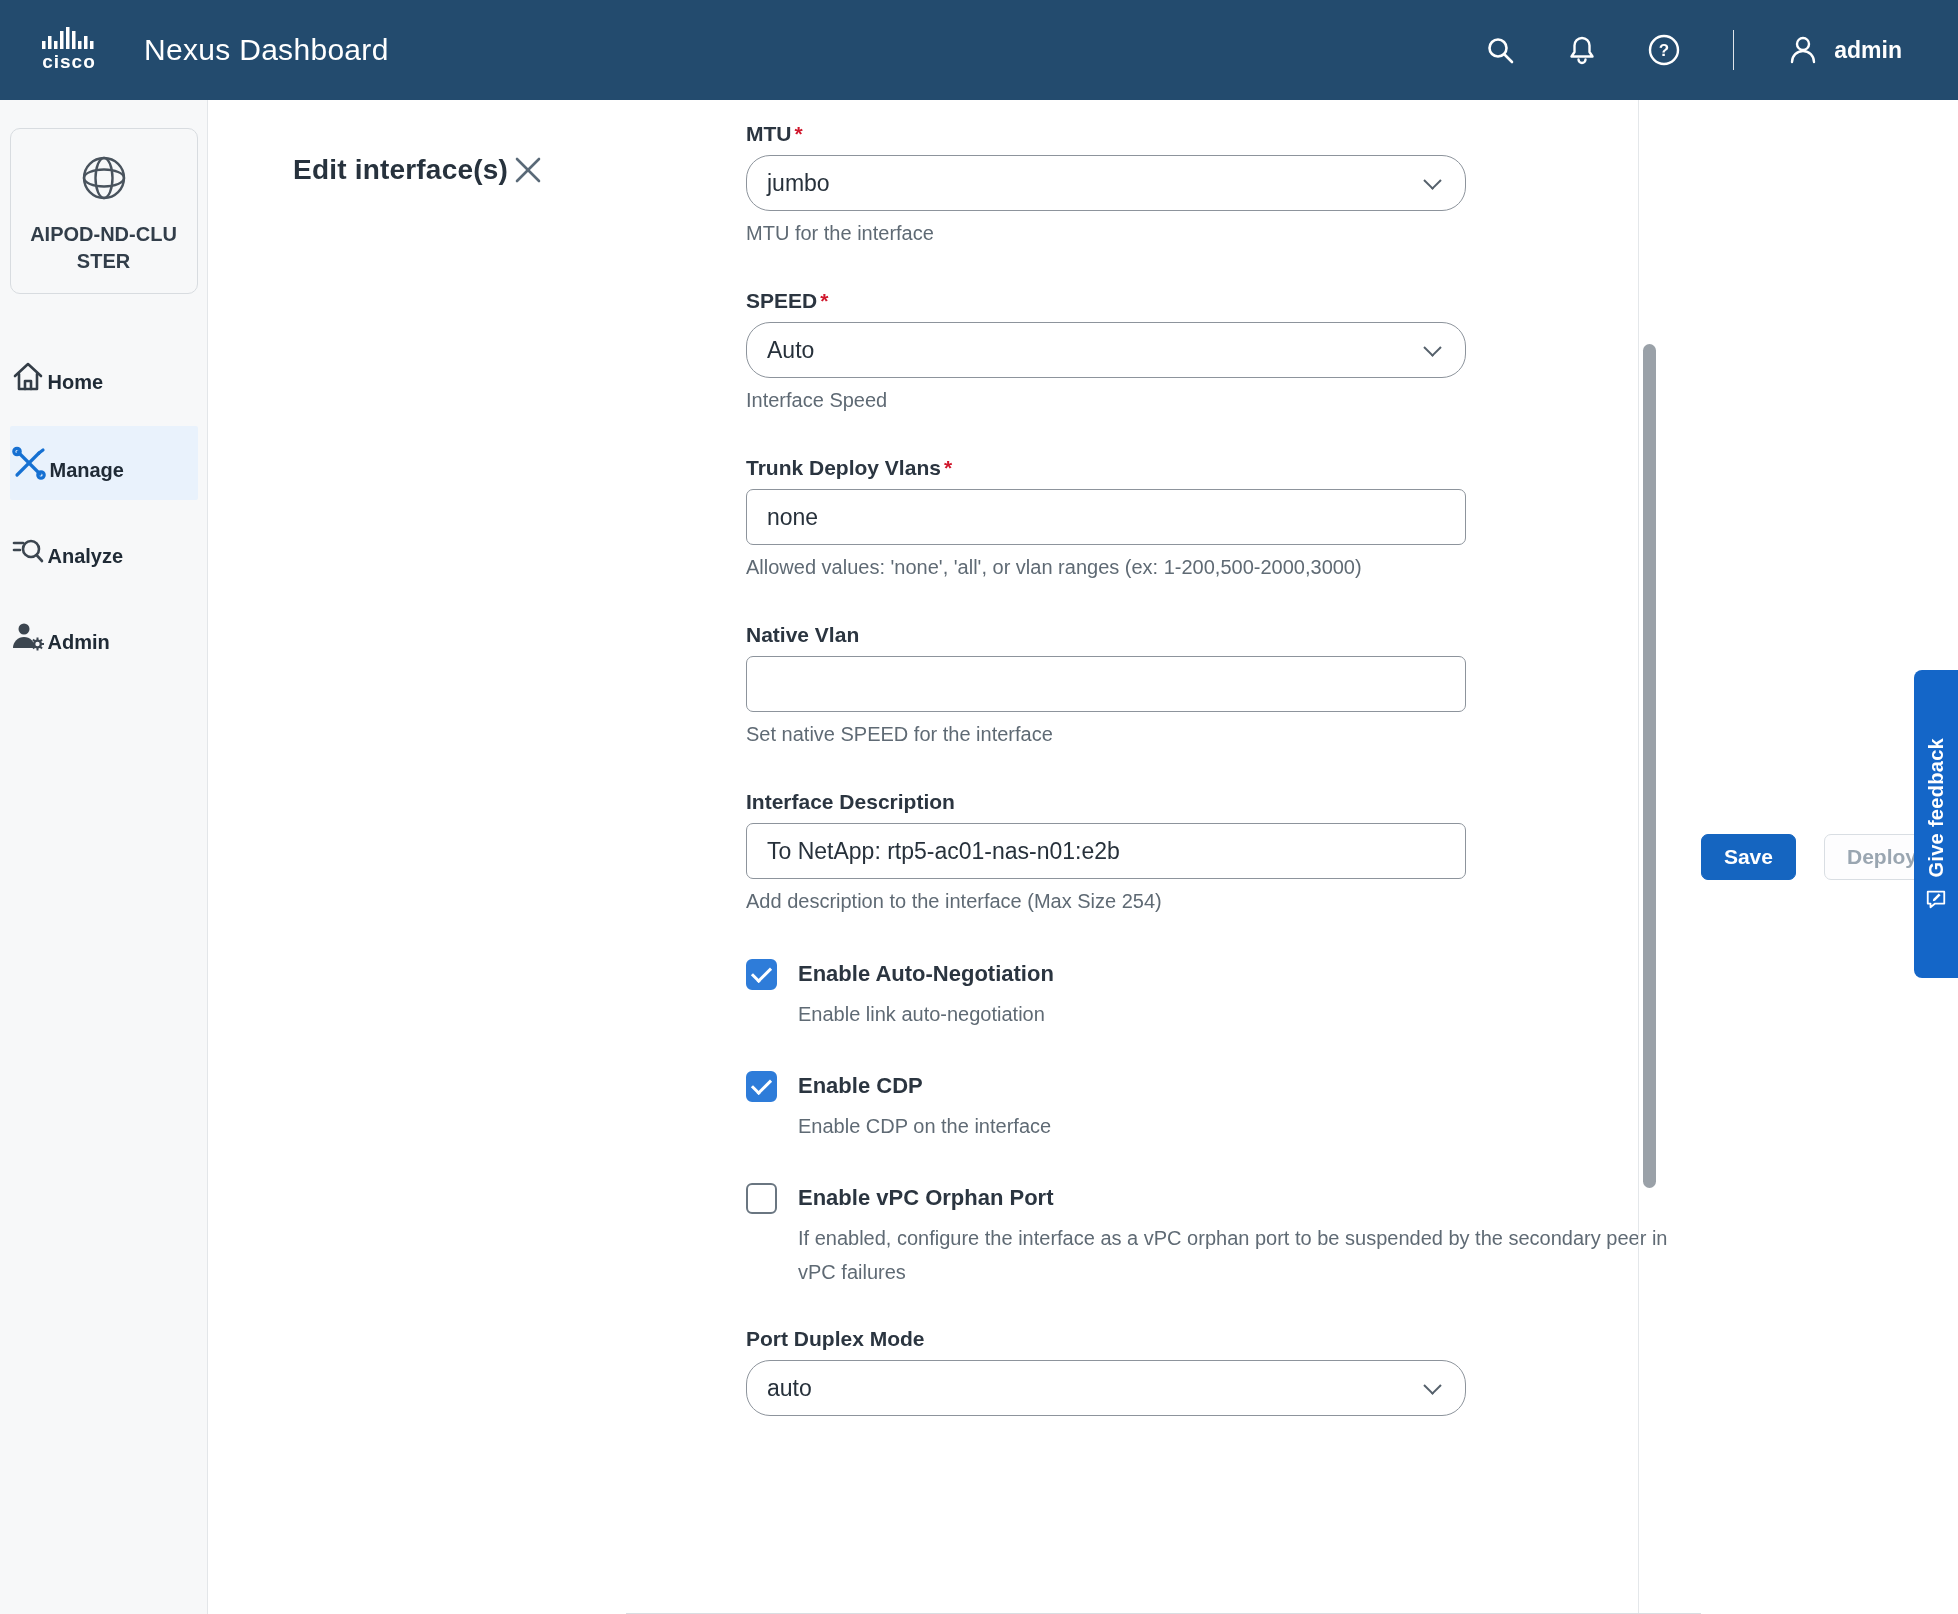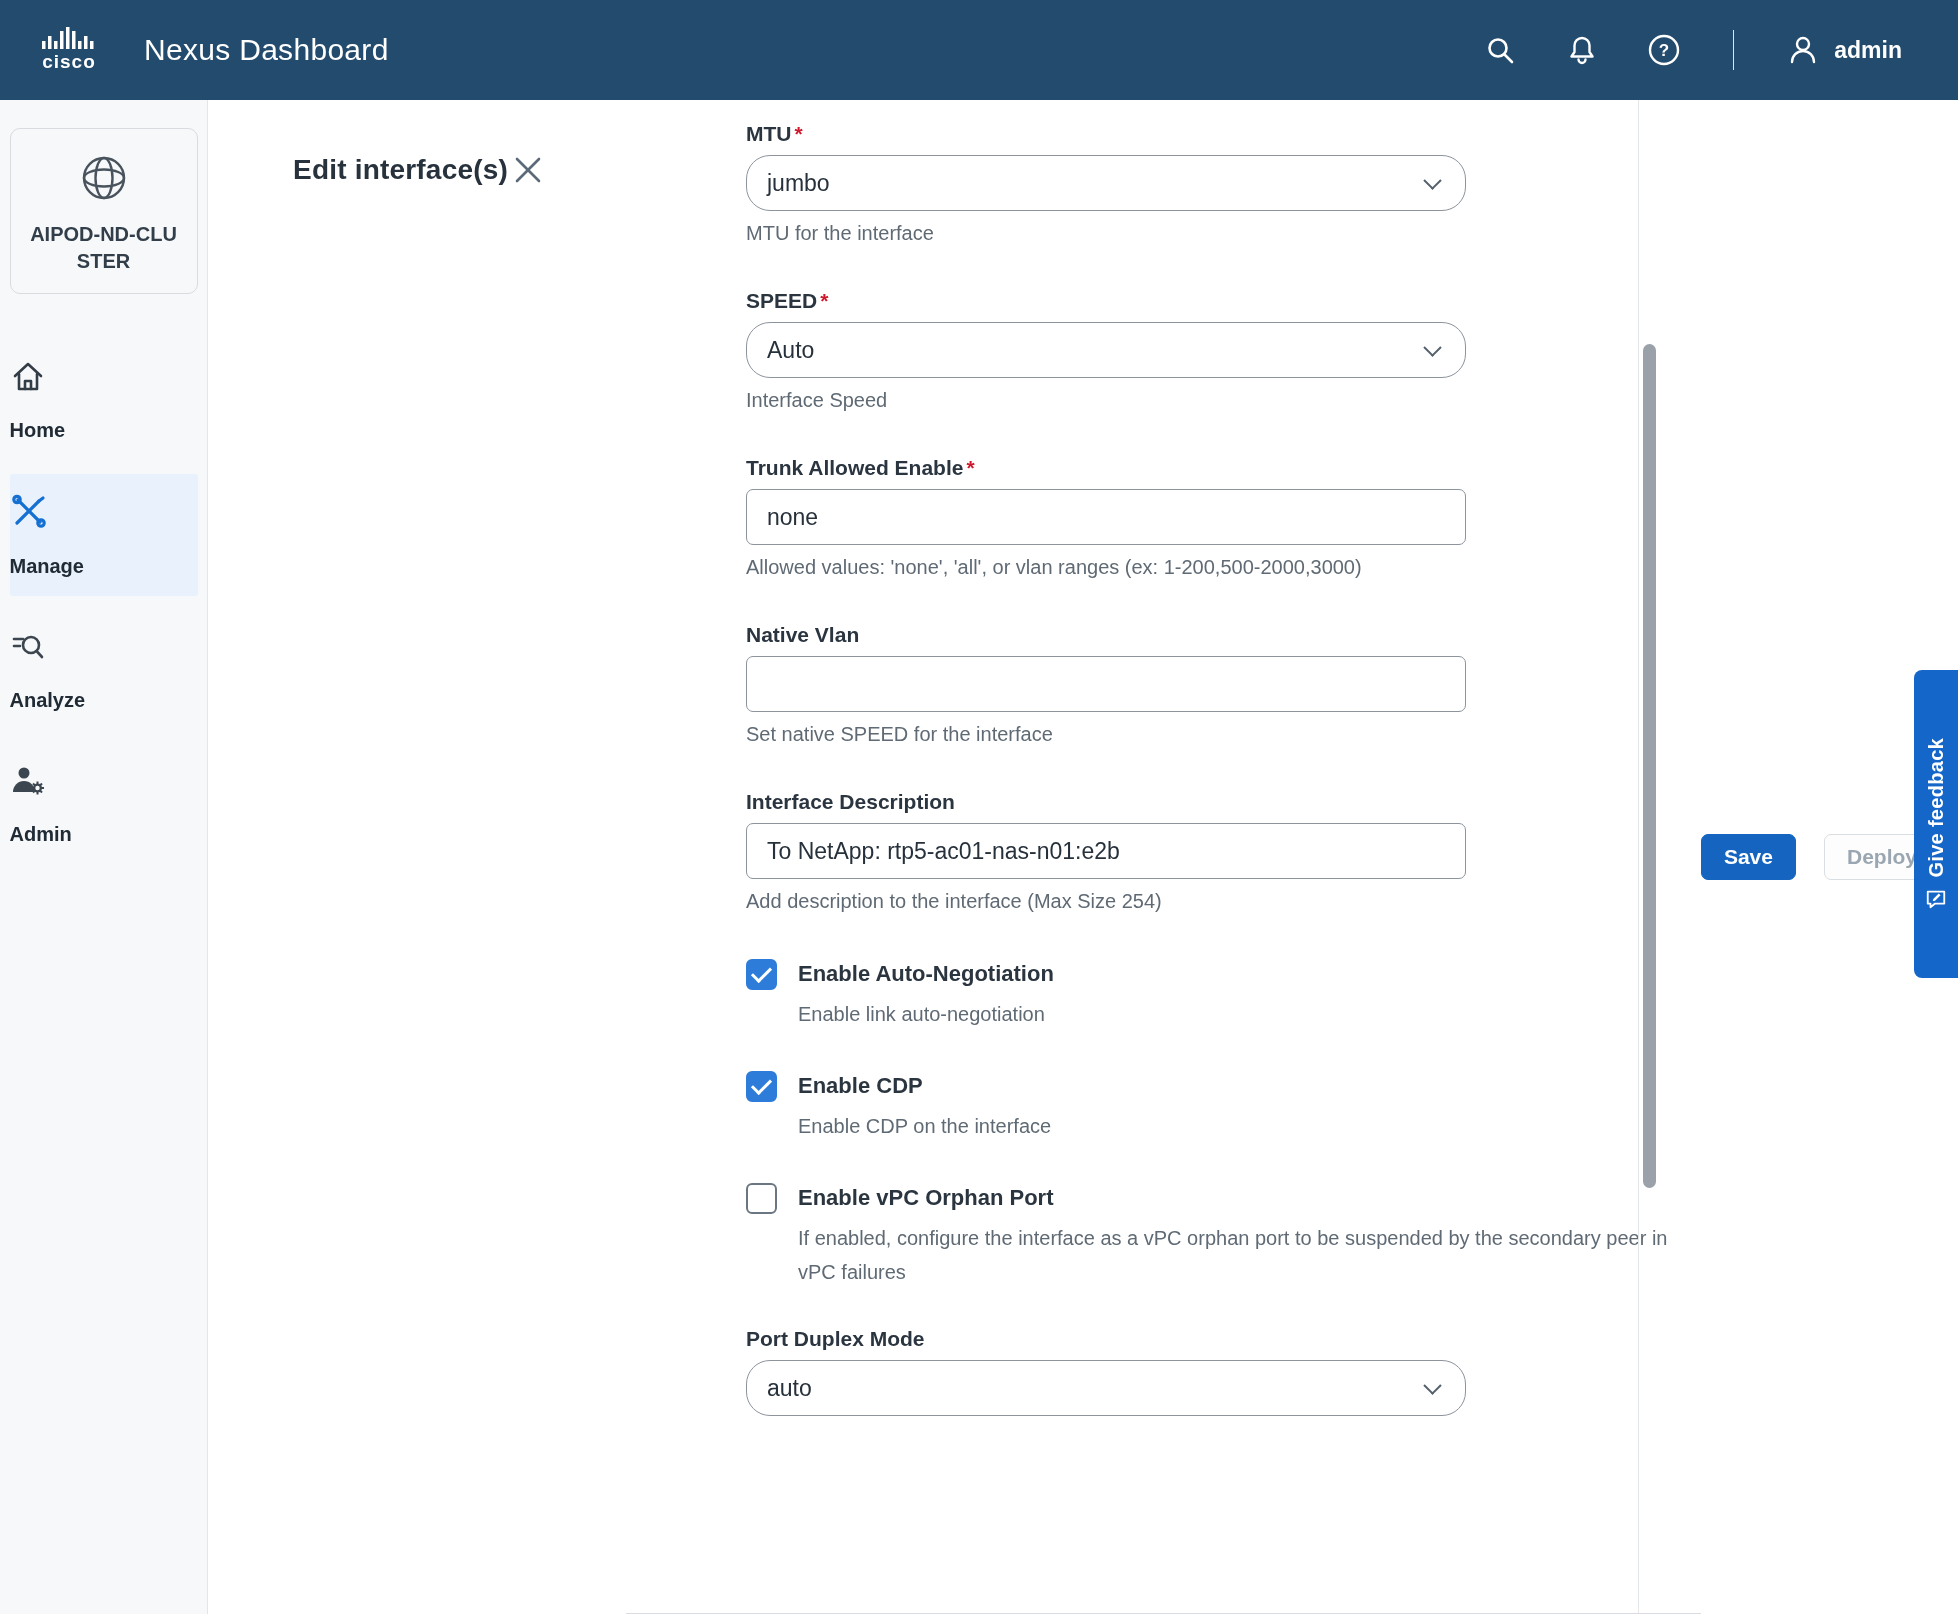--- a/index.html
+++ b/index.html
@@ -35,22 +35,22 @@
   .cluster-card {
     width: 188px; min-height: 166px; border: 1px solid #d8dce0; border-radius: 10px;
     background: #f7f8f9; display: flex; flex-direction: column; align-items: center;
     padding: 20px 14px 14px; margin-bottom: 46px;
   }
   .cluster-name {
     margin-top: 14px; font-size: 20px; font-weight: 600; color: #323e4a;
     text-align: center; line-height: 27px; word-break: break-all; width: 150px;
   }
   .nav-item {
-    width: 188px; padding: 20px 0 18px; display: flex; flex-direction: column;
-    align-items: flex-start; gap: 25px; cursor: pointer; position: relative;
+    width: 188px; padding: 20px 0 18px; display: flex; flex-direction: row;
+    align-items: flex-end; gap: 2px; cursor: pointer; position: relative;
     margin-bottom: 14px; border-radius: 2px;
   }
   .nav-item .nav-label { font-size: 20px; font-weight: 700; color: #202b36; }
   .nav-item.active { background: #e9f2fc; }
   .nav-item.active::before {
     content: ""; position: absolute; left: -30px; top: 0; bottom: 0; width: 6px;
     background: #1570d2; border-radius: 3px;
   }
   .nav-item.active { margin-left: 0; }
 
@@ -265,21 +265,21 @@
     <div class="field">
       <div class="field-label required">SPEED</div>
       <div class="control select">
         <span>Auto</span>
         <span class="chev"></span>
       </div>
       <div class="helper">Interface Speed</div>
     </div>
 
     <div class="field">
-      <div class="field-label required">Trunk Allowed Enable</div>
+      <div class="field-label required">Trunk Deploy Vlans</div>
       <input class="control" type="text" value="none" style="">
       <div class="helper">Allowed values: 'none', 'all', or vlan ranges (ex: 1-200,500-2000,3000)</div>
     </div>
 
     <div class="field">
       <div class="field-label">Native Vlan</div>
       <input class="control" type="text" value="" style="">
       <div class="helper">Set native SPEED for the interface</div>
     </div>
 

